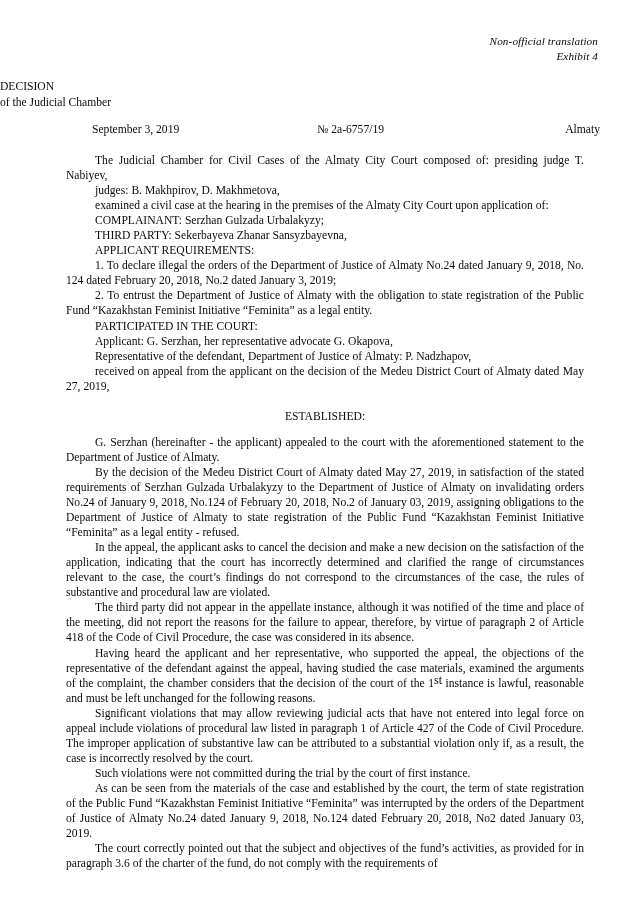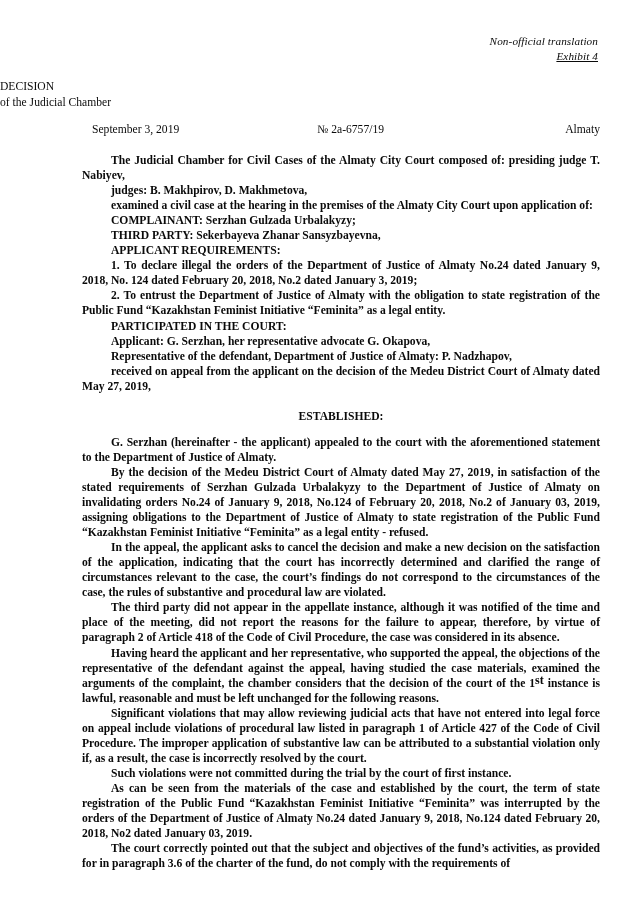--- a/index.html
+++ b/index.html
@@ -29,21 +29,20 @@
     position: absolute;
     top: 34px;
     right: 42px;
     text-align: right;
     font-style: italic;
     font-size: 11.2px;
     line-height: 15px;
     letter-spacing: 0.1px;
   }
   .doc-header .exhibit {
-    text-decoration: underline;
     text-underline-offset: 1px;
   }
 
   
   .title-block {
     position: absolute;
     top: 79px;
     left: 0;
     width: 564px;
     text-align: left;
@@ -66,27 +65,26 @@
   .meta-line .case-no {
     margin-left: 34px;
     margin-right: auto;
     padding-left: 92px;
   }
 
   
   .body-text {
     position: absolute;
     top: 153px;
-    left: 82px;
+    left: 66px;
     width: 518px;
     font-size: 11.6px;
     line-height: 15.05px;
     text-align: justify;
     text-justify: inter-word;
-    font-weight: bold;
   }
   .body-text p {
     margin: 0;
     text-indent: 29px;
   }
   .section-head {
     margin: 0;
     text-align: center;
     text-indent: 0 !important;
   }

